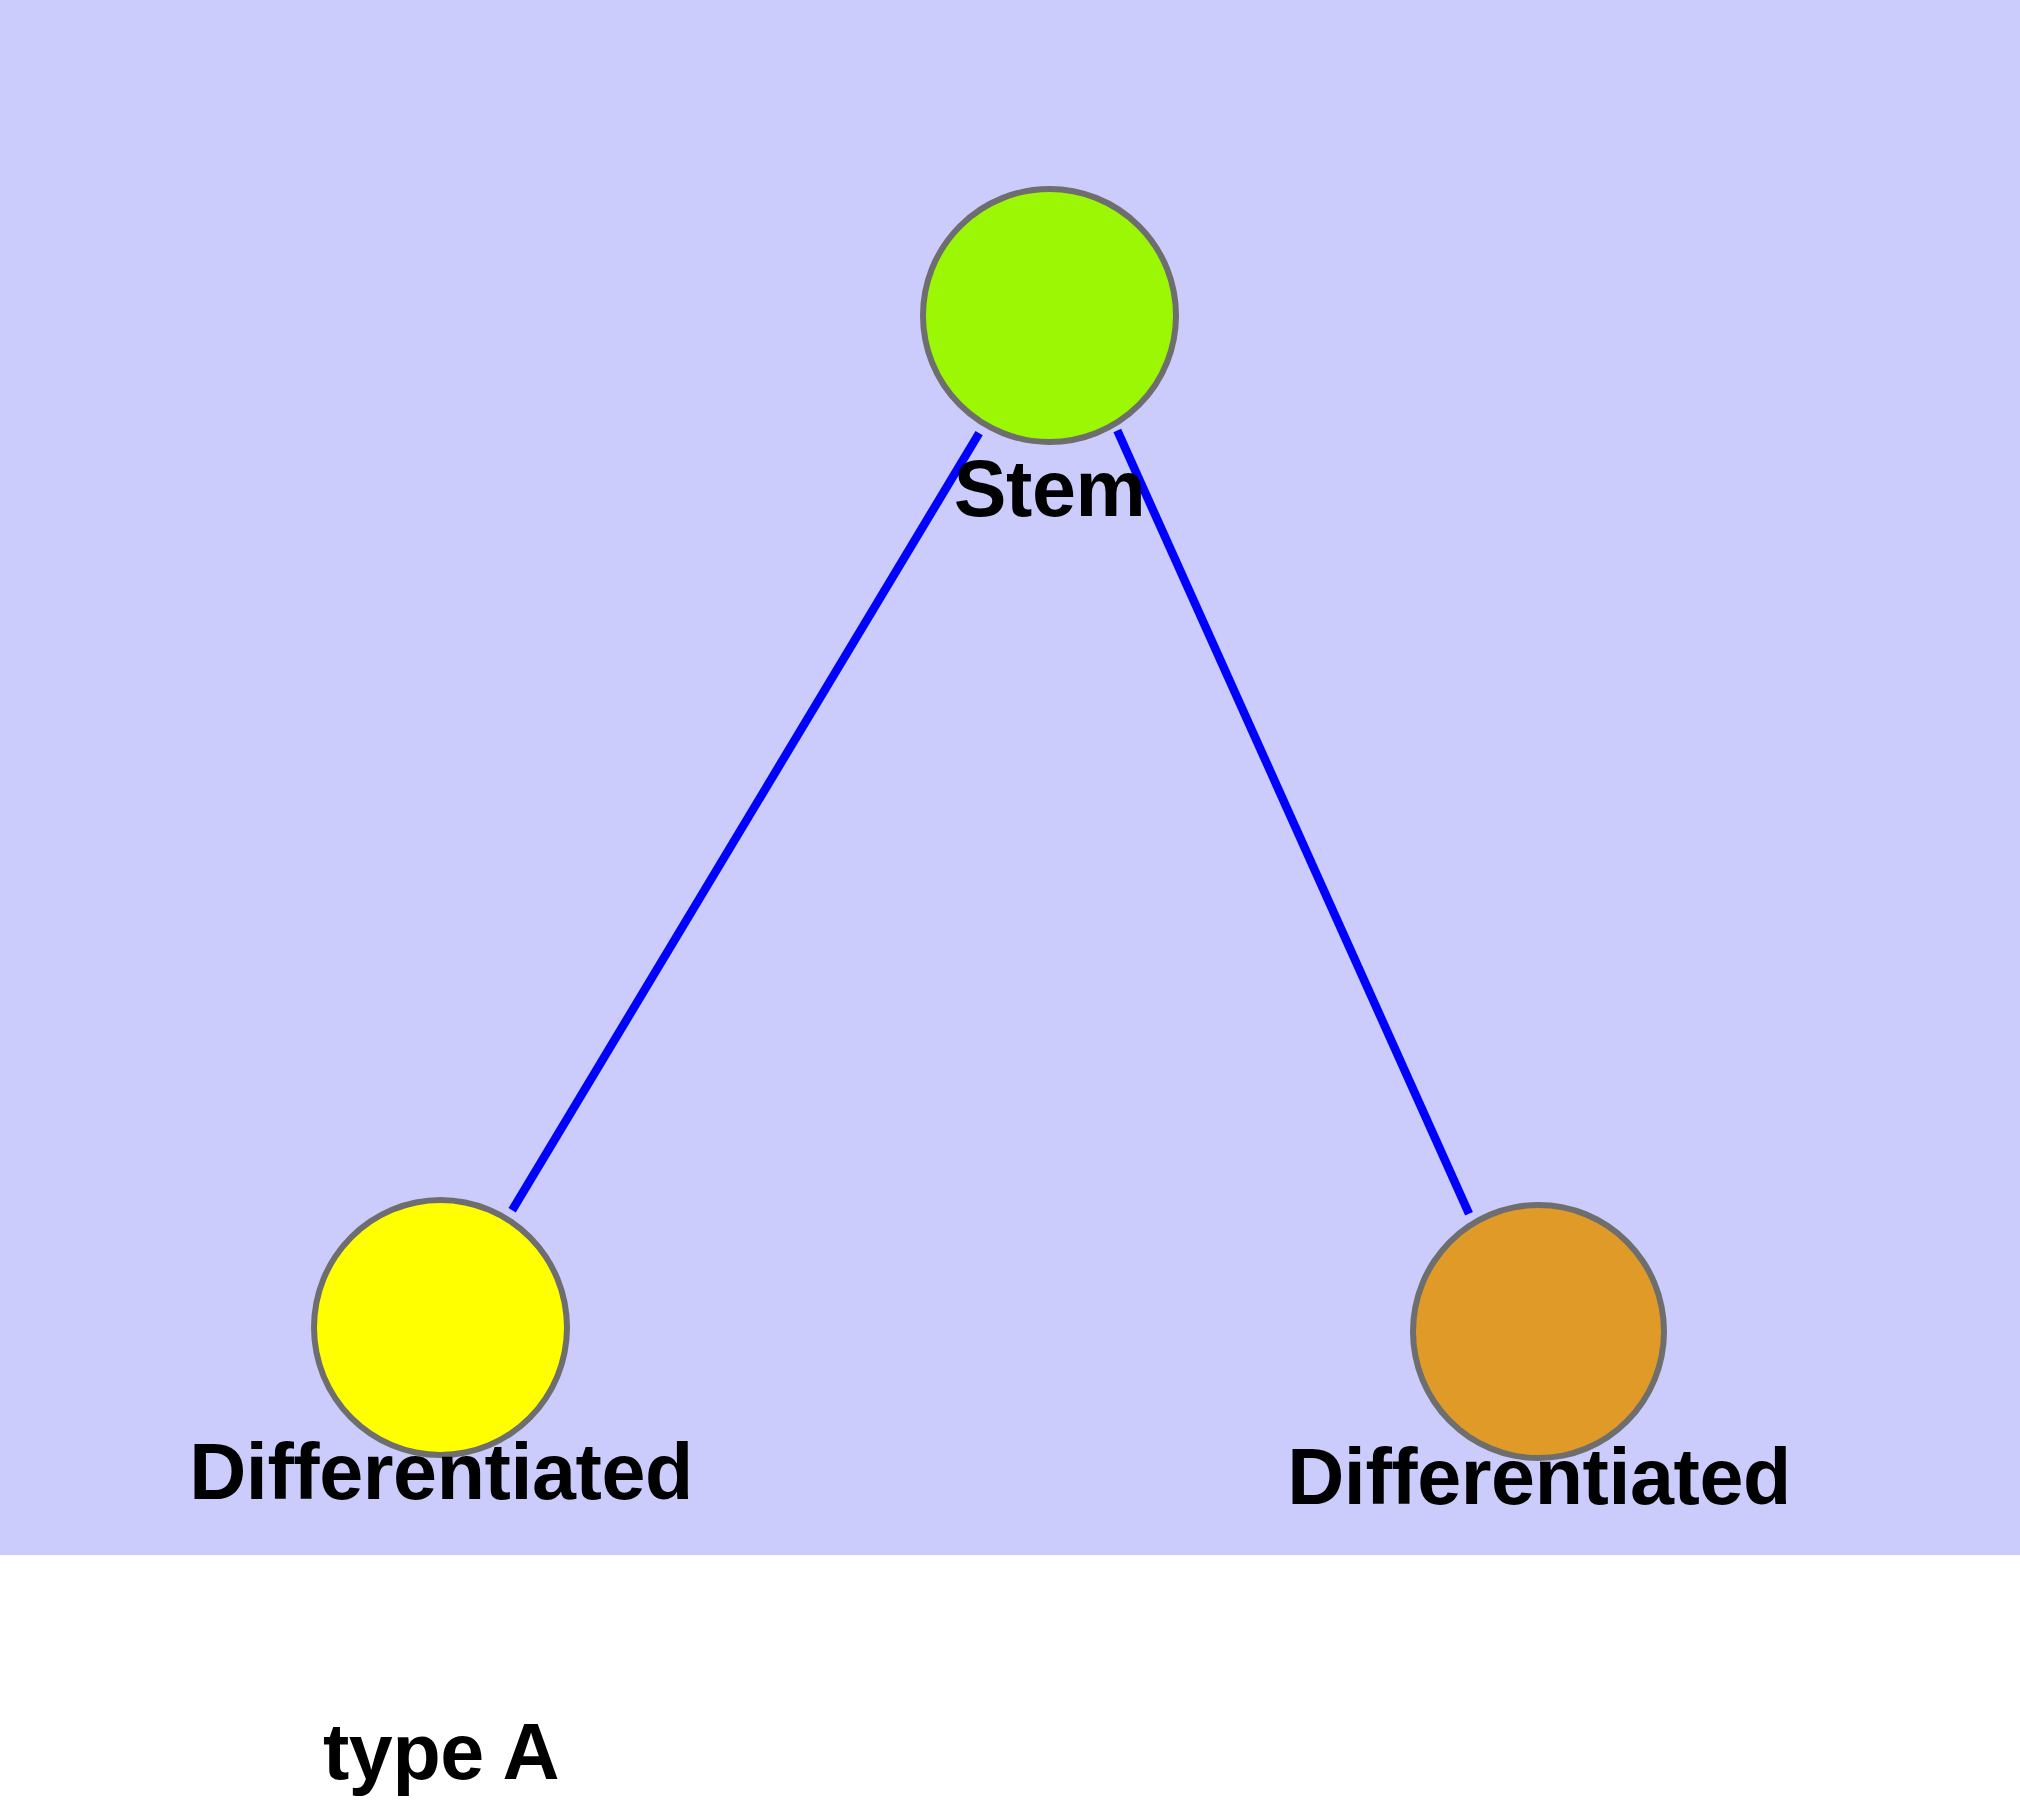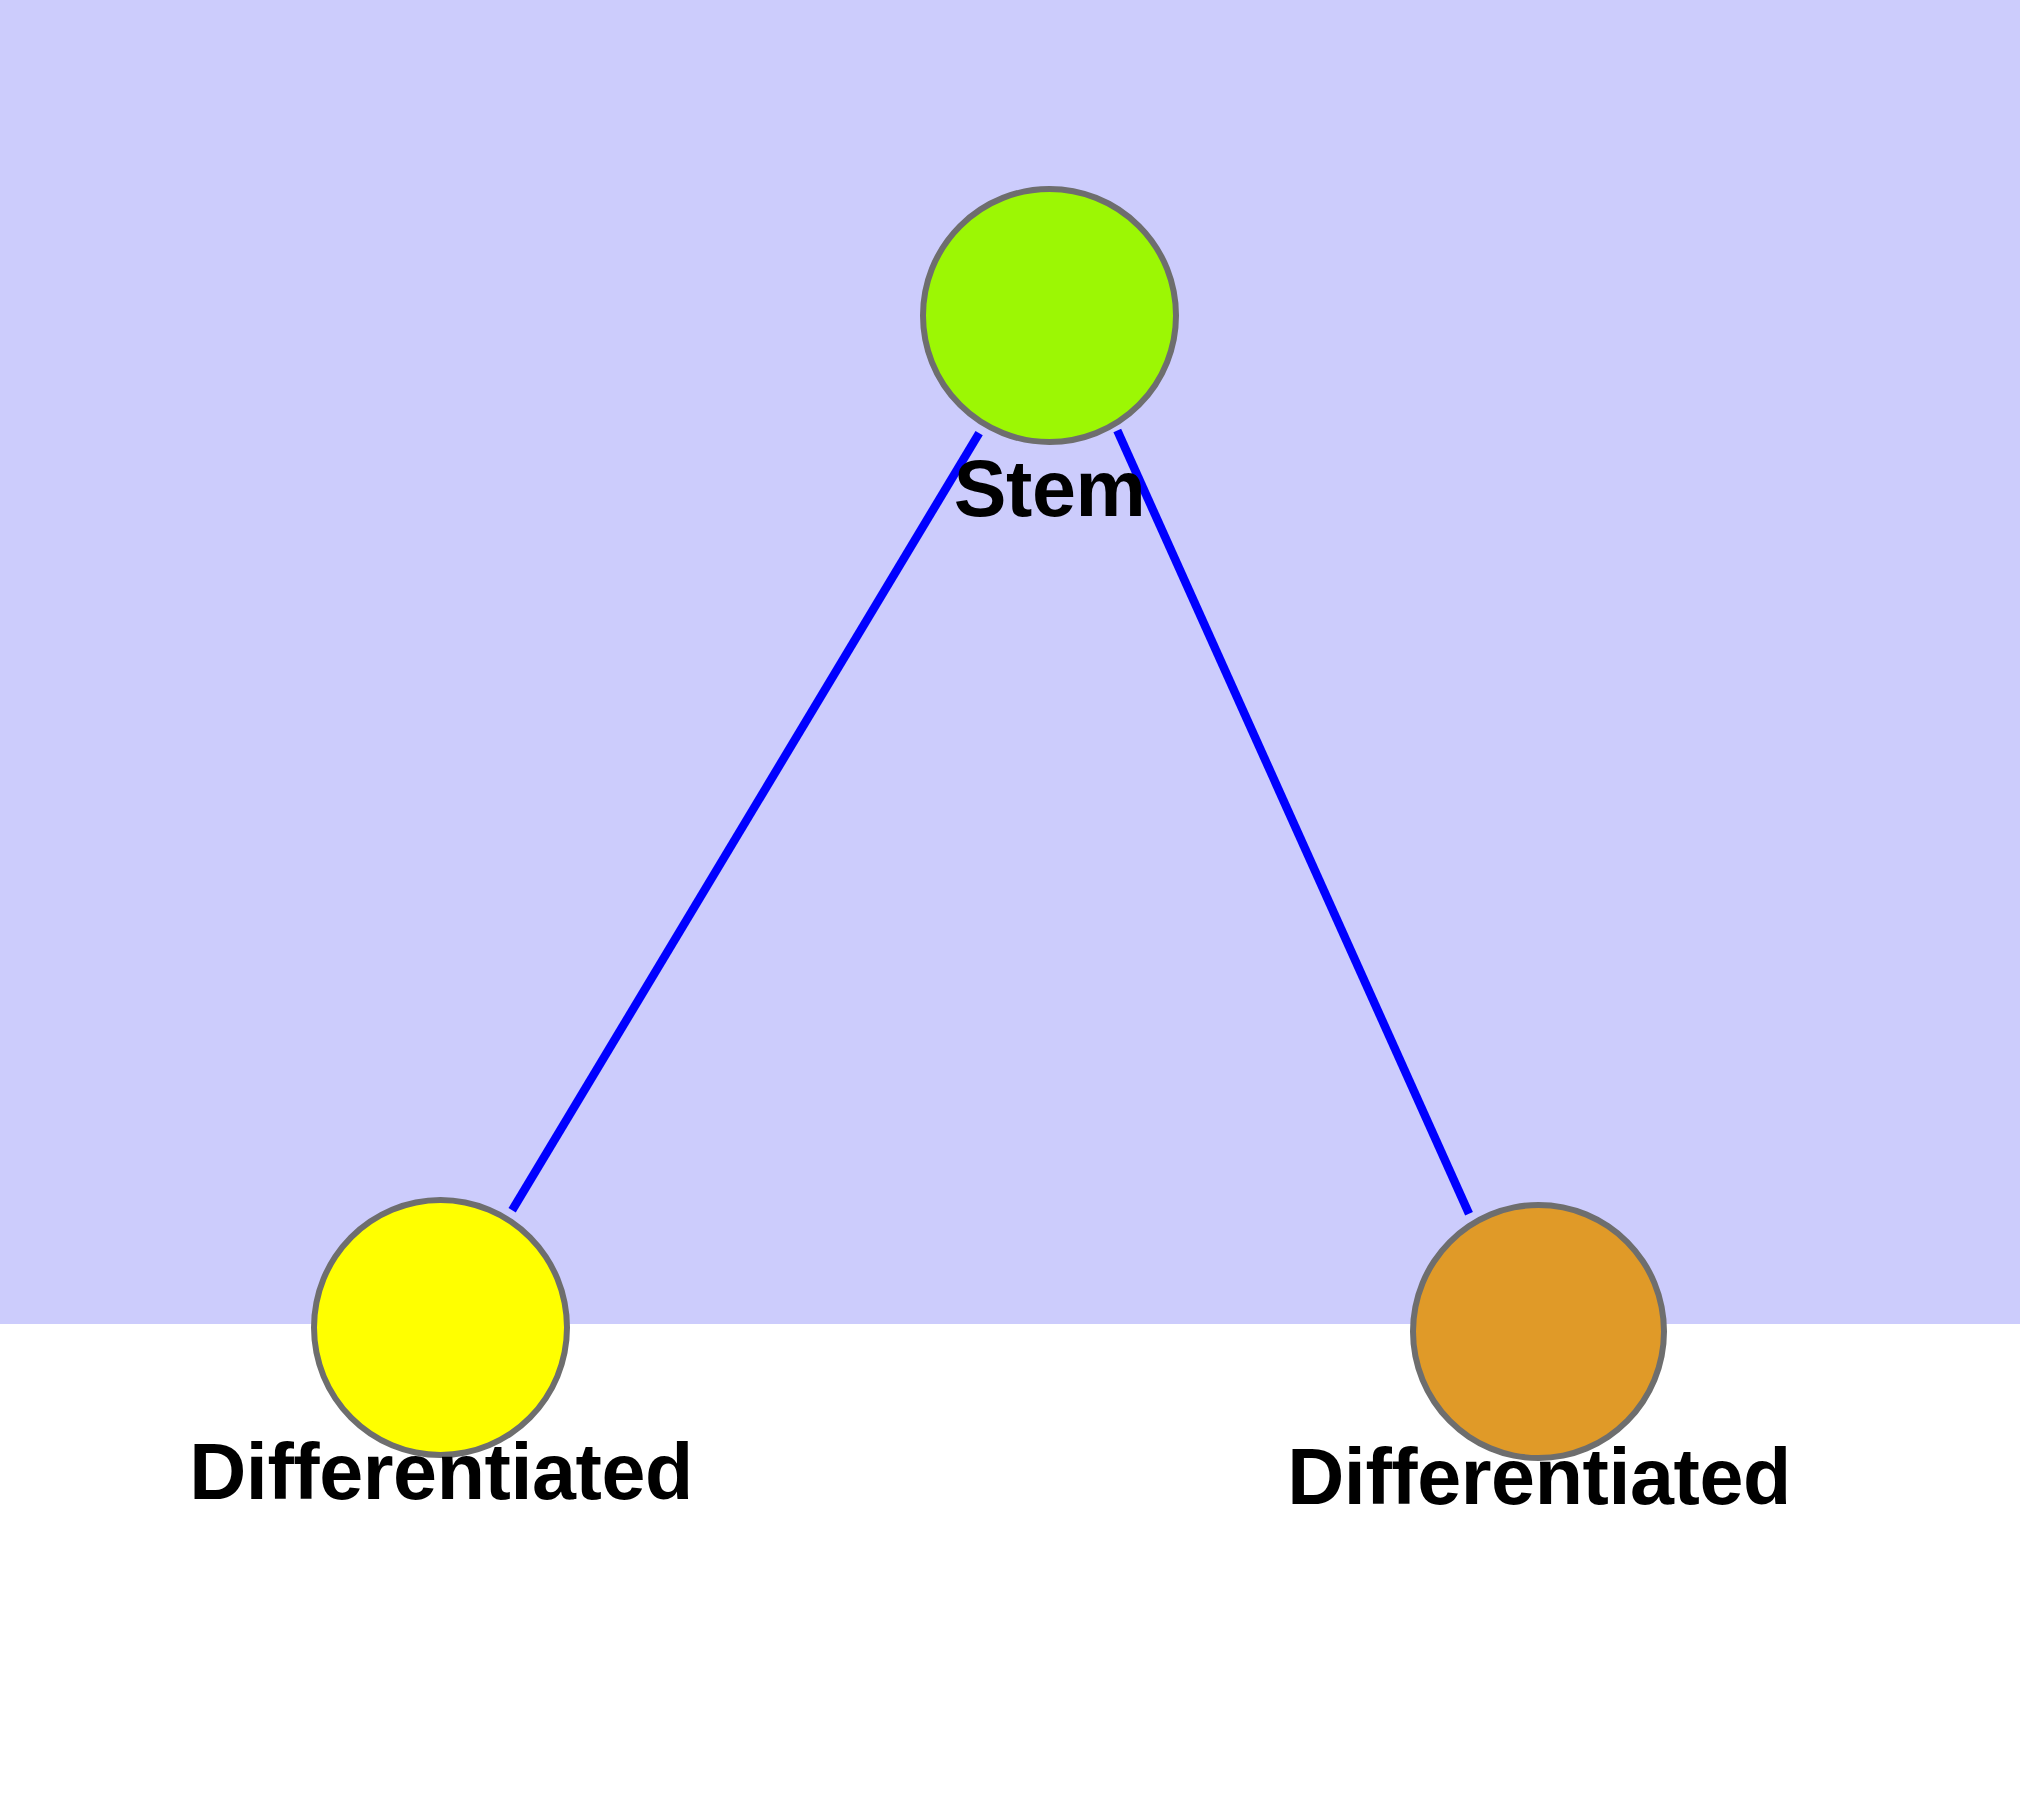--- a/index.html
+++ b/index.html
@@ -9,21 +9,21 @@
   }
   body {
     width: 2021px;
     height: 1812px;
     overflow: hidden;
     font-family: "Liberation Sans", sans-serif;
   }
   #graph-canvas {
     position: relative;
     width: 2021px;
-    height: 1324px;
+    height: 1555px;
     background: #ccccfc;
   }
   #edge-layer {
     position: absolute;
     inset: 0;
     width: 2021px;
     height: 1812px;
   }
   .node {
     position: absolute;
@@ -95,20 +95,21 @@
   <div class="node" id="node-stem"></div>
   <div class="node" id="node-diff-a"></div>
   <div class="node" id="node-diff-b"></div>
 
   <div class="node-label" id="label-stem">
     <div>Stem</div>
   </div>
 
   <div class="node-label" id="label-diff-a">
     <div>Differentiated</div>
+    <div>type A</div>
   </div>
 
   <div class="node-label" id="label-diff-b">
     <div>Differentiated</div>
   </div>
 
 </div>
 
 
 </body></html>

